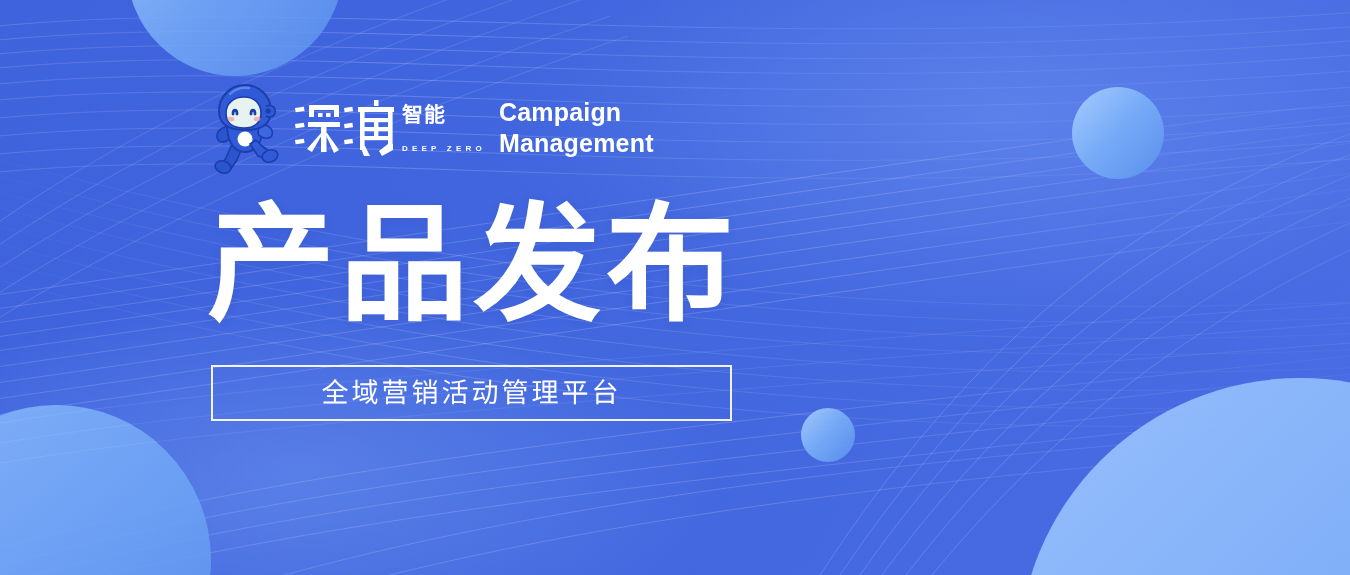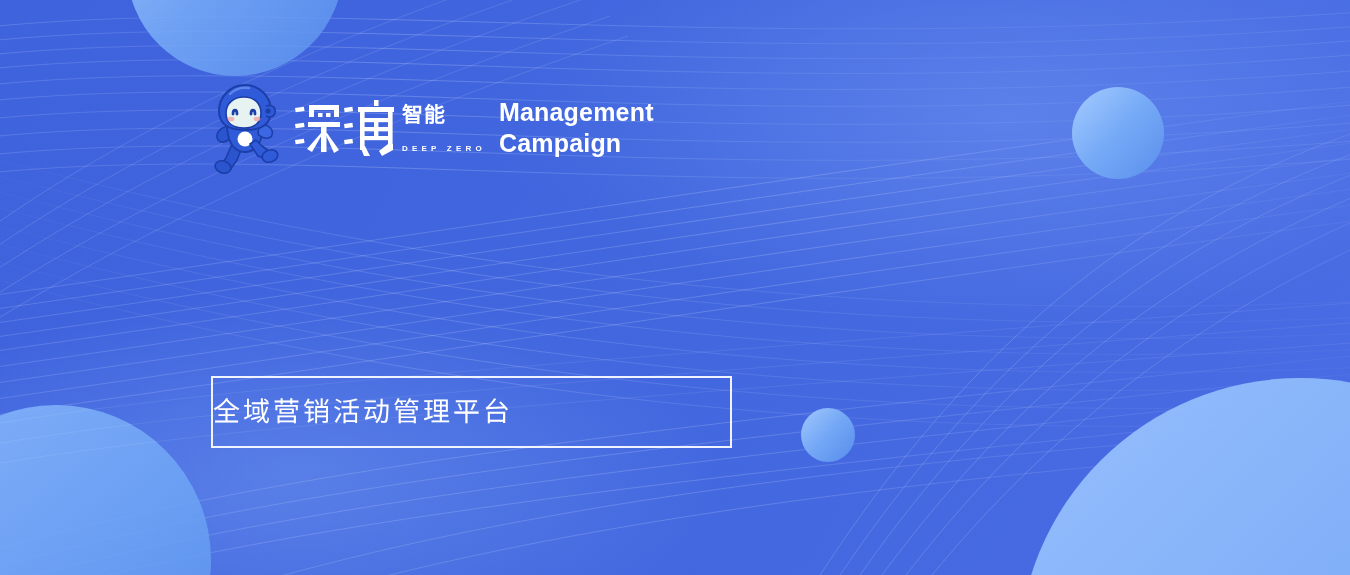--- a/index.html
+++ b/index.html
@@ -118,27 +118,28 @@
     line-height: 150px;
     letter-spacing: 5px;
     white-space: nowrap;
     text-shadow: 0 2px 10px rgba(26,52,140,0.10);
   }
 
   
   .subtitle-box {
     position: absolute;
     left: 211px;
-    top: 376px;
+    top: 365px;
     width: 521px;
-    height: 72px;
+    height: 56px;
     border: 2px solid rgba(255,255,255,0.92);
     box-sizing: border-box;
     display: flex;
     align-items: center;
+    justify-content: center;
   }
   .subtitle-text {
     color: #ffffff;
     font-size: 27px;
     font-weight: 400;
     letter-spacing: 3px;
     line-height: 30px;
     white-space: nowrap;
   }
 </style>
@@ -349,24 +350,25 @@
           </g>
         </svg>
       </div>
 
       <div class="logo-sub">
         <div class="logo-sub-cn">智能</div>
         <div class="logo-sub-en">DEEP ZERO</div>
       </div>
 
       <div class="logo-en-block">
+        <div>Campaign</div>
         <div>Management</div>
-        <div>Campaign</div>
       </div>
     </div>
 
+    <div class="main-title">产品发布</div>
 
     <div class="subtitle-box">
       <div class="subtitle-text">全域营销活动管理平台</div>
     </div>
 
   </div>
 </div>
 
 </body></html>

